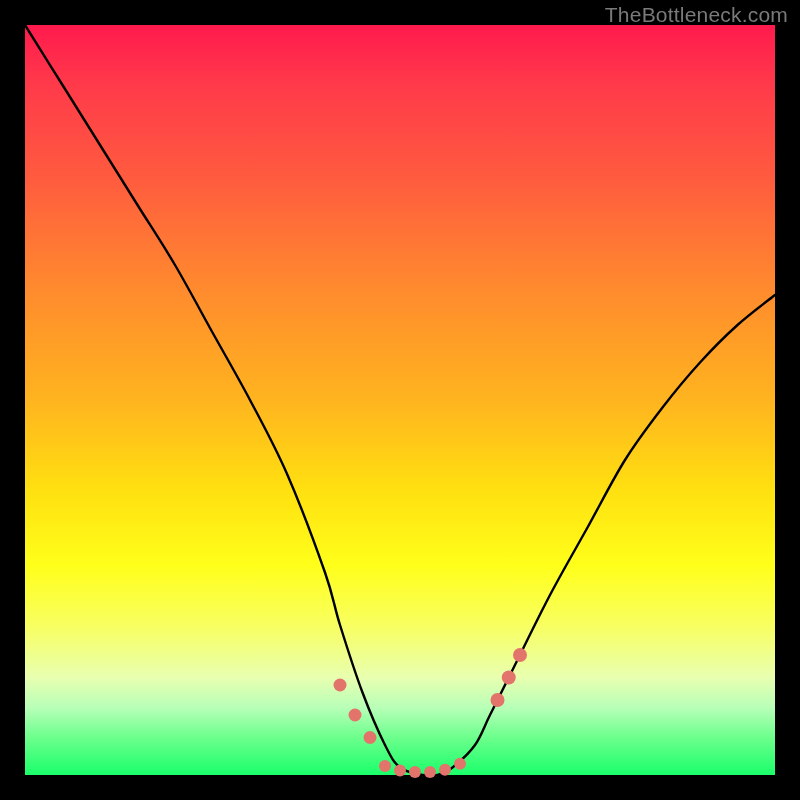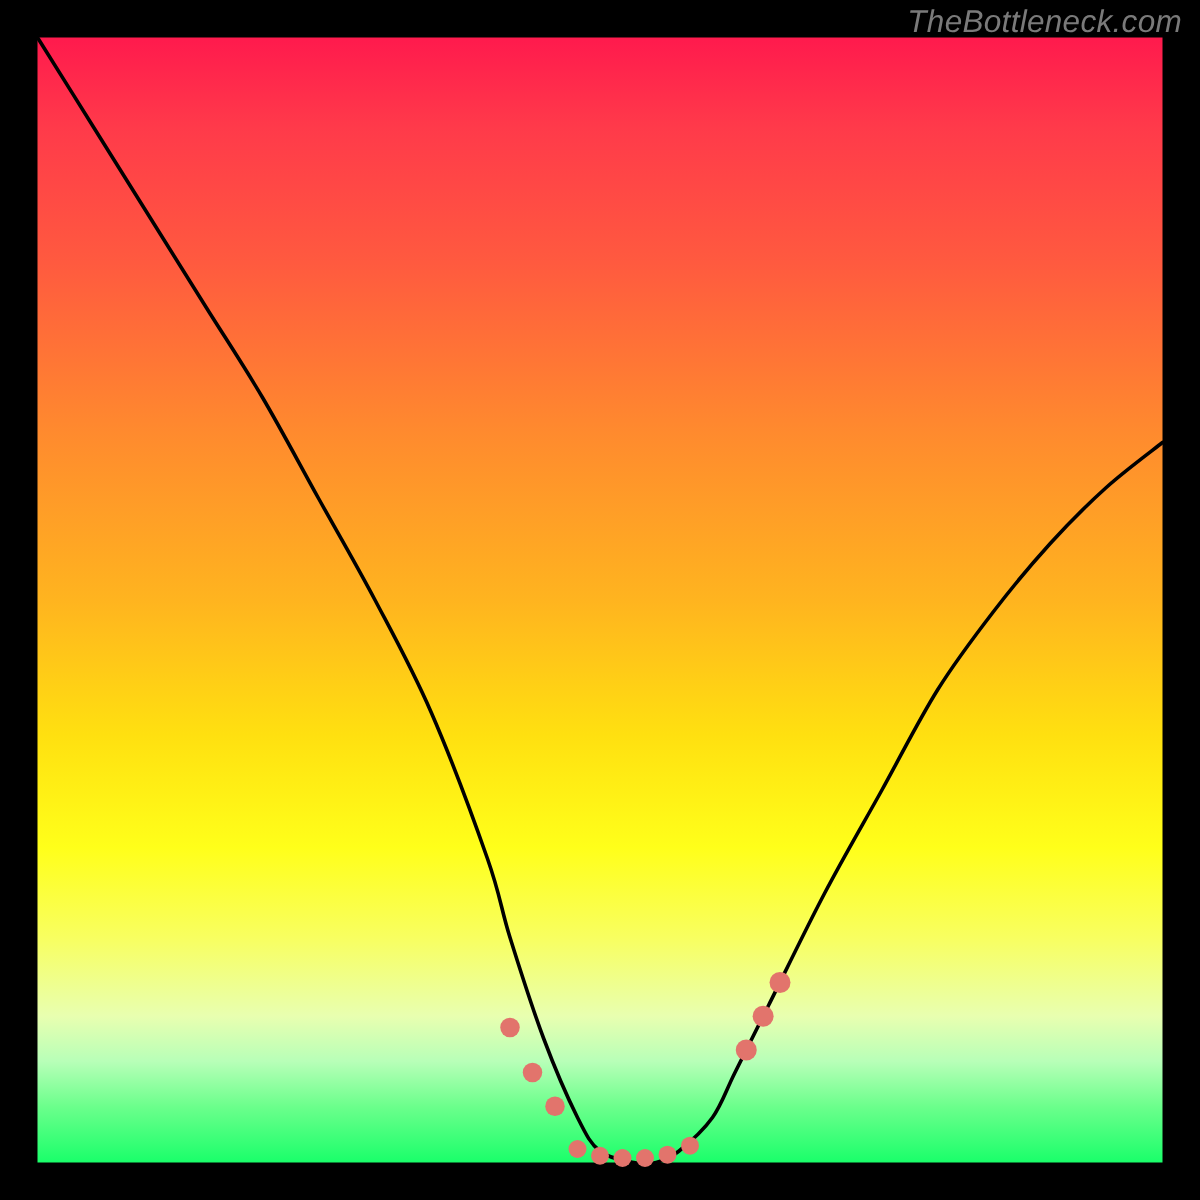--- a/index.html
+++ b/index.html
@@ -9,21 +9,20 @@
     height: 800px;
     overflow: hidden;
     background: #000;
     font-family: Arial, Helvetica, sans-serif;
   }
   .frame {
     position: relative;
     width: 800px;
     height: 800px;
     background: #000;
-    font-style: italic;
   }
   .plot-outer {
     position: absolute;
     left: 25px;
     top: 25px;
     width: 750px;
     height: 750px;
     background: #000;
   }
   .plot-gradient {

